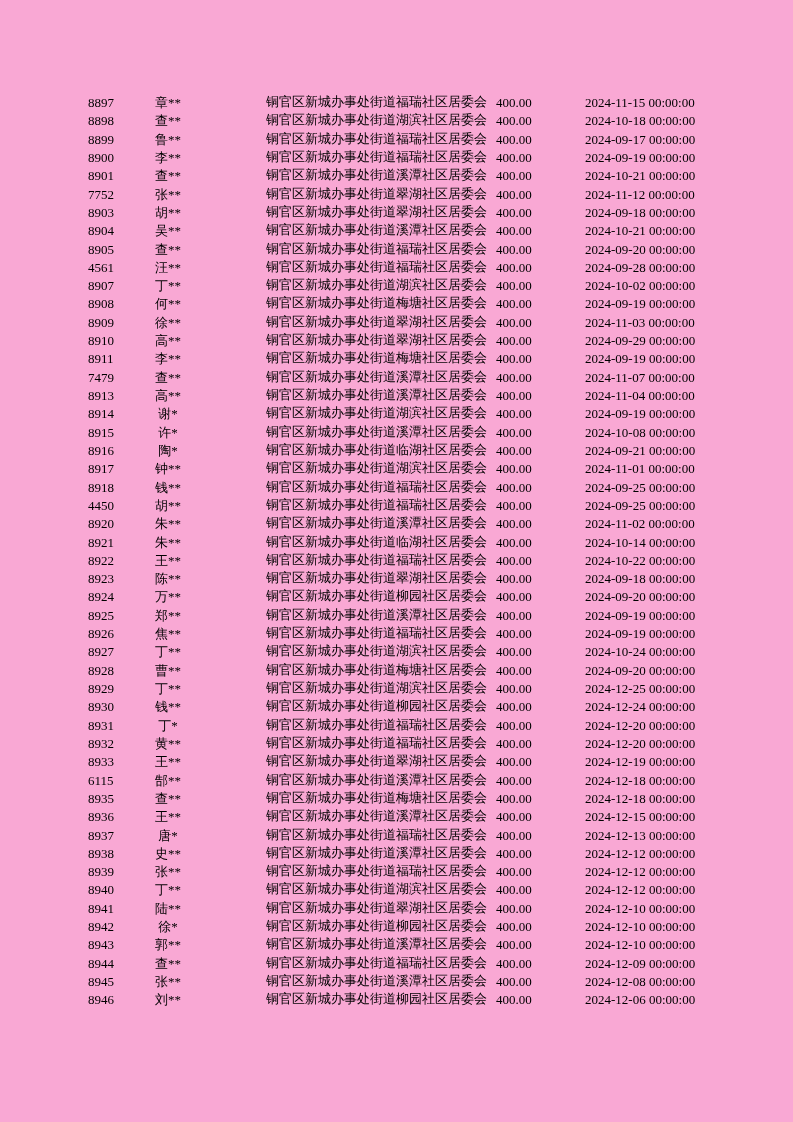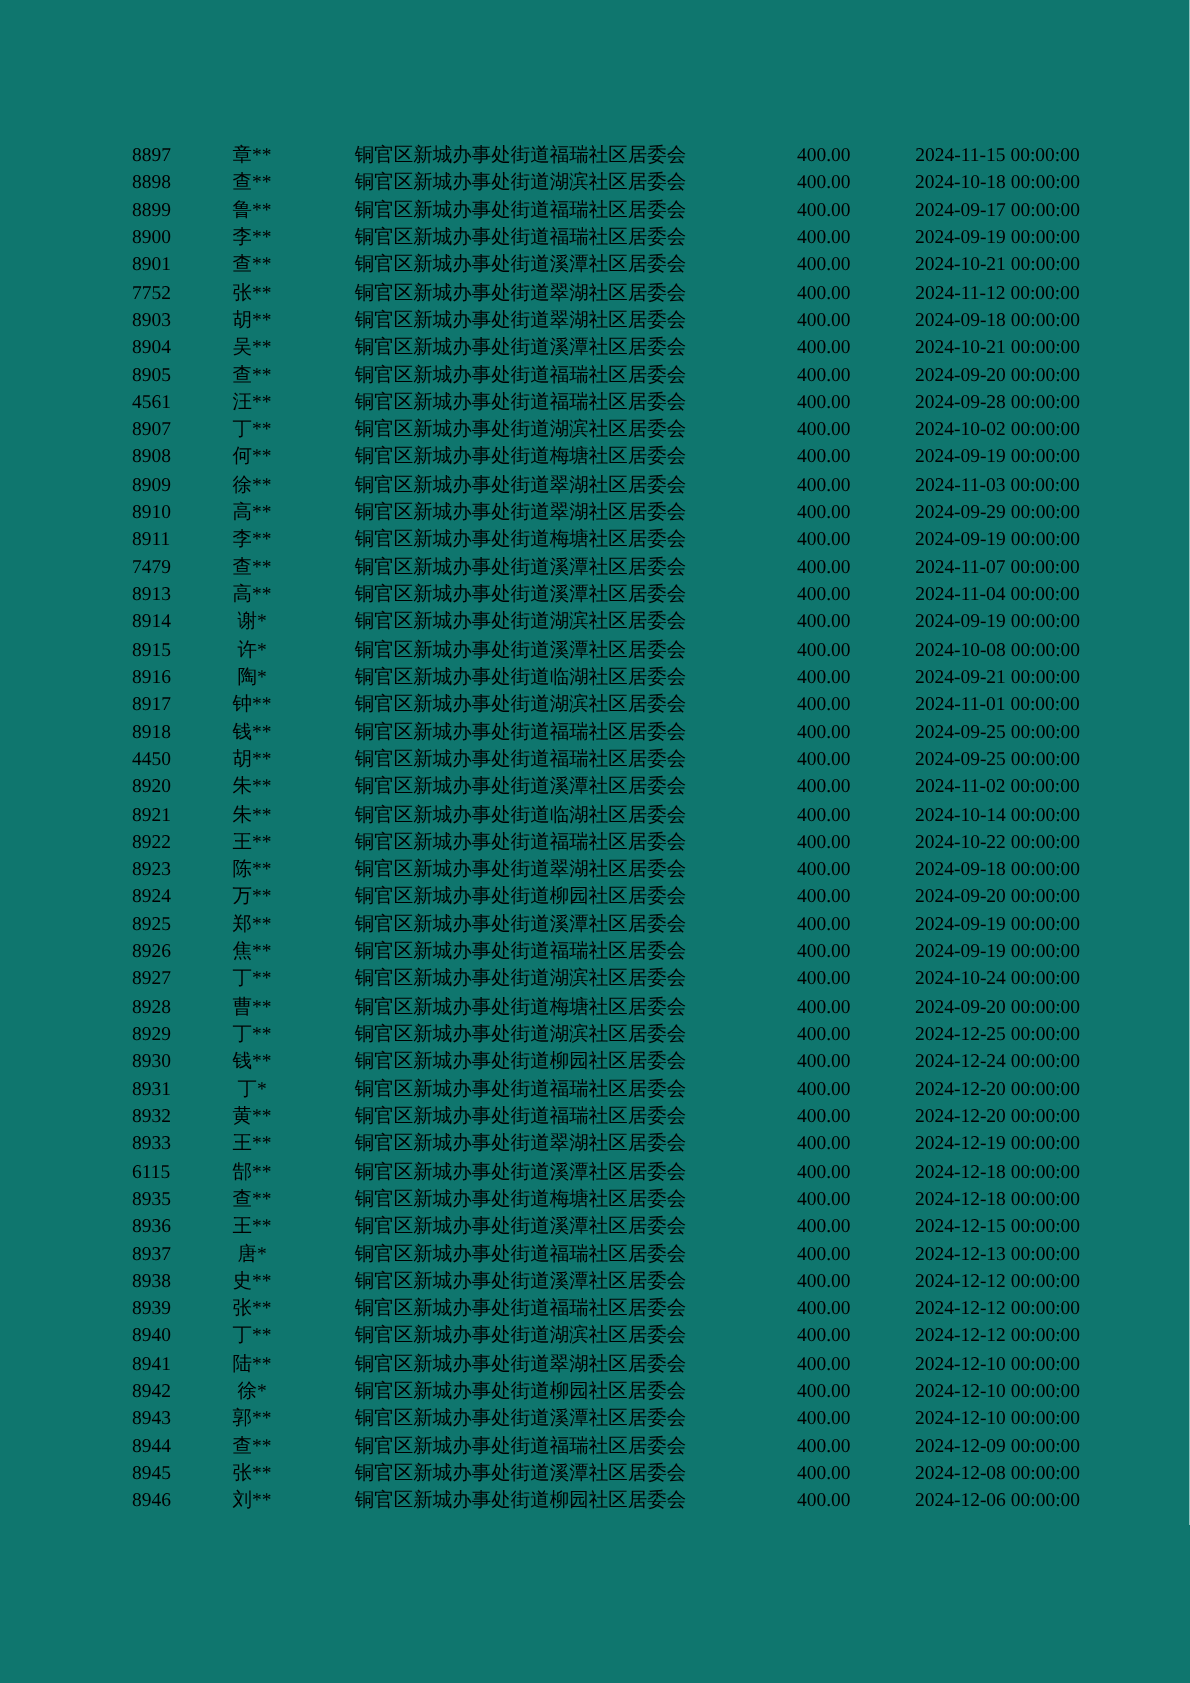--- a/index.html
+++ b/index.html
@@ -4,21 +4,21 @@
 <style>
   html, body {
     margin: 0;
     padding: 0;
     background: #ffffff;
   }
   .page {
     position: relative;
     width: 793px;
     height: 1122px;
-    background: #0f766e;
+    background: #f9a8d4;
     overflow: hidden;
     font-family: "Liberation Serif", "DejaVu Serif", serif;
     color: #000000;
   }
   .records {
     position: absolute;
     top: 94px;
     left: 0;
     width: 793px;
   }
@@ -28,23 +28,23 @@
     line-height: 18.32px;
     font-size: 13px;
   }
   .cell {
     position: absolute;
     top: 0;
     white-space: nowrap;
   }
   .c-id     { left: 88px;  width: 46px;  text-align: left; }
   .c-name   { left: 136px; width: 64px;  text-align: center; }
-  .c-org    { left: 207px; width: 280px; text-align: center; }
-  .c-amount { left: 519px; width: 48px;  text-align: right; }
-  .c-date   { left: 585px; width: 160px; text-align: center; }
+  .c-org    { left: 207px; width: 280px; text-align: right; font-family: Liberation Mono, monospace; }
+  .c-amount { left: 496px; width: 48px;  }
+  .c-date   { left: 585px; width: 160px; text-align: left; }
 </style>
 </head>
 <body>
 
 <div class="page">
   <div class="records">
   <div class="row">
     <span class="cell c-id">8897</span>
     <span class="cell c-name">章**</span>
     <span class="cell c-org">铜官区新城办事处街道福瑞社区居委会</span>

